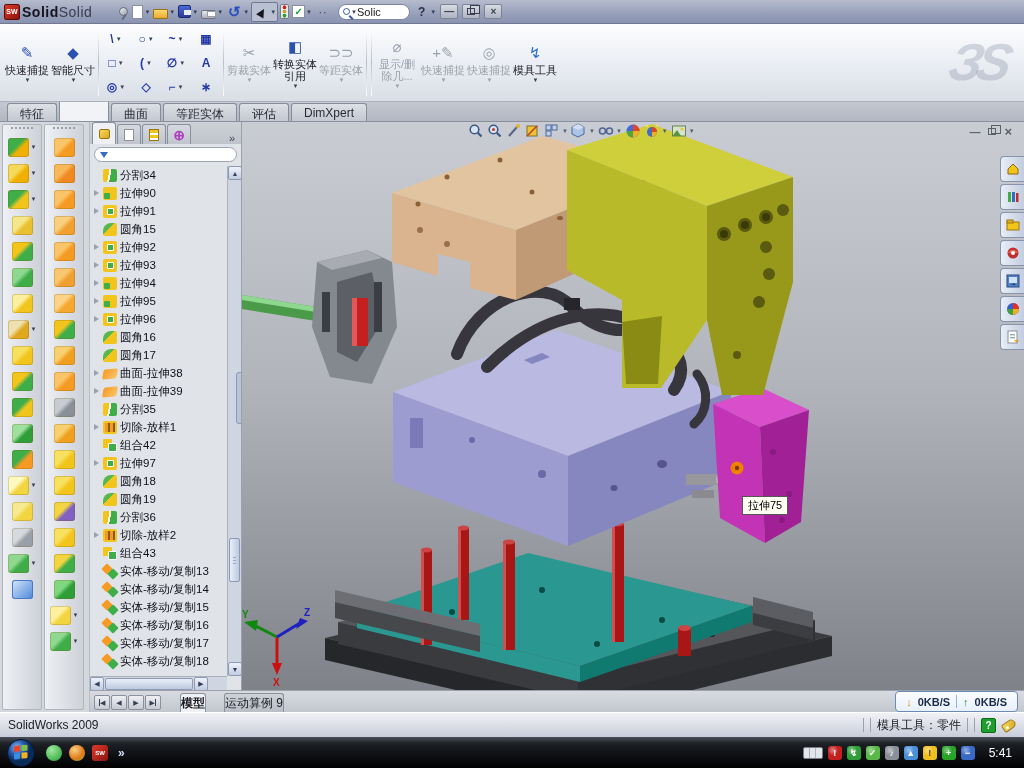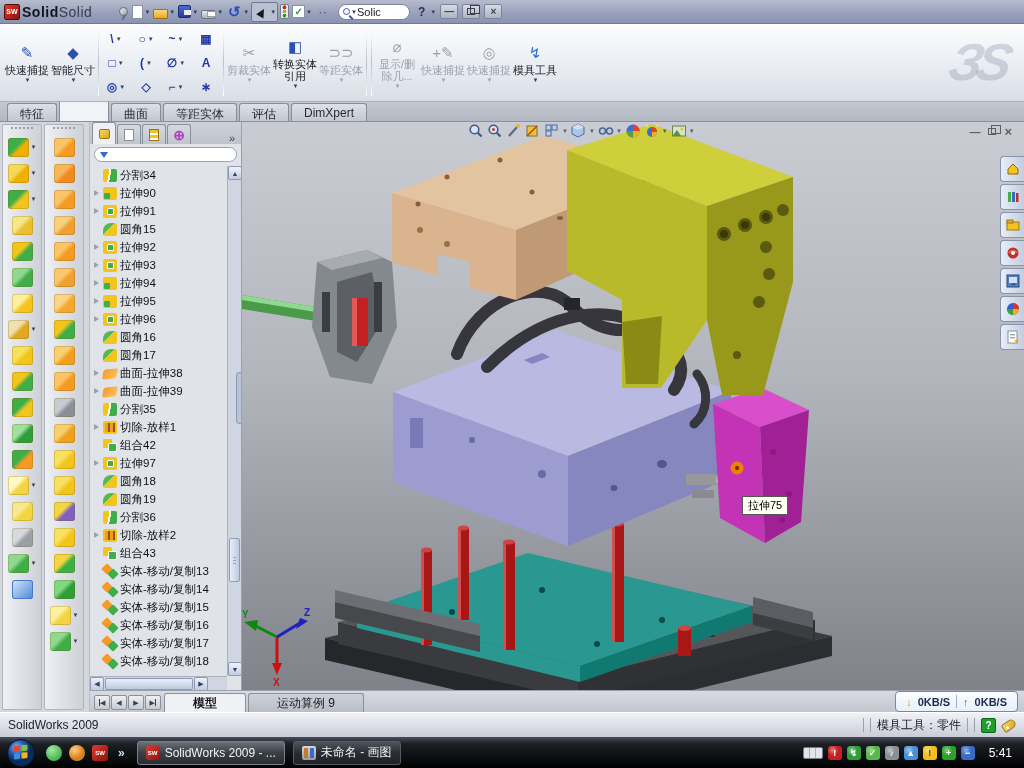--- a/index.html
+++ b/index.html
@@ -103,21 +103,21 @@
   .dc{font-size:11px;display:flex;align-items:center}
   .dc .restore-glyph{border-color:#5a5f66}.dc .restore-glyph::before{border-color:#5a5f66}
   #taskpane{position:absolute;right:0;top:34px;display:flex;flex-direction:column;gap:2px}
   .tp-btn{width:24px;height:26px;background:linear-gradient(90deg,#e9eef7,#c3cddf);border:1px solid #8894ac;border-right:none;border-radius:4px 0 0 4px;display:flex;align-items:center;justify-content:center}
   #feat-tooltip{position:absolute;left:500px;top:374px;background:#fefef2;border:1px solid #565656;font-size:11px;padding:1px 5px;color:#000}
 
   
   #bottombar{height:22px;background:linear-gradient(#d8dbe1,#c2c6ce);border-top:1px solid #9aa0ac;display:flex;align-items:flex-end;position:relative;padding-left:4px}
   .navbtn{width:16px;height:15px;margin:0 1px 2px 0;background:linear-gradient(#eef0f4,#c6cad2);border:1px solid #8a909c;border-radius:2px;font-size:7px;color:#3a4050;display:flex;align-items:center;justify-content:center;gap:0}
   .navbar-bar{width:1.5px;height:7px;background:#3a4050}
-  .mtab{padding:2px 28px;font-size:12px;border:1px solid #8a909c;border-bottom:none;background:linear-gradient(#cdd1d8,#b9bec6);border-radius:3px 3px 0 0;margin-left:2px;height:18px}
+  .mtab{padding:2px 0;font-size:12px;border:1px solid #8a909c;border-bottom:none;background:linear-gradient(#cdd1d8,#b9bec6);border-radius:3px 3px 0 0;margin-left:18px;height:18px}
   .mtab.active{background:#f0f1f4;font-weight:bold;height:20px}
   #netbox{position:absolute;right:6px;top:0;height:21px;display:flex;align-items:center;gap:6px;background:linear-gradient(#fbfdff,#e8f0fc);border:1px solid #6a8ab8;border-radius:4px;padding:0 10px;font-size:11px;font-weight:bold;color:#1a2a4a}
   #netbox .dn{color:#e09000}#netbox .up{color:#18a018}
   #netbox .vr{width:1px;height:13px;background:#9ab0cc}
 
   
   #statusbar{height:25px;background:linear-gradient(#f0f2f6,#c9cdd9);border-top:1px solid #fff;display:flex;align-items:center;padding:0 8px;font-size:12px;color:#20202a}
   #status-right{margin-left:auto;display:flex;align-items:center;gap:6px}
   .ssep{width:1px;height:14px;background:#9aa0b0}
   .qhelp{width:15px;height:15px;background:#1f9e2f;border:1px solid #0a6a14;color:#fff;font-size:10px;font-weight:bold;display:flex;align-items:center;justify-content:center;border-radius:2px}
@@ -993,30 +993,20 @@
         <rect x="0" y="7.5" width="6" height="6" rx="1" fill="#3a8ee0"></rect>
         <rect x="7.5" y="7.5" width="6" height="6" rx="1" fill="#f2b320"></rect>
       </g>
     </svg>
     <span id="quick">
         <span class="ql" style="background: radial-gradient(circle at 35% 30%, rgb(160, 232, 160), rgb(31, 158, 47));"></span>
         <span class="ql" style="background: radial-gradient(circle at 35% 30%, rgb(248, 208, 128), rgb(224, 120, 24) 60%, rgb(126, 192, 67));"></span>
         <span class="ql ql-sw">SW</span>
       </span>
     <span class="chev">»</span>
-    <span id="taskwins" style="display:flex;gap:8px;margin-left:6px">
-        <span class="taskwin active">
-          <span class="ql ql-sw" style="width: 14px; height: 14px;">SW</span>
-          <span class="twlabel">SolidWorks 2009 - ...</span>
-        </span>
-        <span class="taskwin">
-          <span class="paint-ic"></span>
-          <span class="twlabel">未命名 - 画图</span>
-        </span>
-      </span>
     <span id="tray">
         <span class="kbd-ic"></span>
         <span class="tray-ic" style="background: radial-gradient(circle at 35% 30%, rgba(255, 255, 255, 0.45), transparent 40%), rgb(196, 32, 32);">!</span>
         <span class="tray-ic" style="background: radial-gradient(circle at 35% 30%, rgba(255, 255, 255, 0.45), transparent 40%), rgb(47, 158, 57);">↯</span>
         <span class="tray-ic" style="background: radial-gradient(circle at 35% 30%, rgba(255, 255, 255, 0.45), transparent 40%), rgb(88, 184, 72);">✓</span>
         <span class="tray-ic" style="background: radial-gradient(circle at 35% 30%, rgba(255, 255, 255, 0.45), transparent 40%), rgb(138, 144, 152);">♪</span>
         <span class="tray-ic" style="background: radial-gradient(circle at 35% 30%, rgba(255, 255, 255, 0.45), transparent 40%), rgb(74, 144, 216);">▲</span>
         <span class="tray-ic" style="background: radial-gradient(circle at 35% 30%, rgba(255, 255, 255, 0.45), transparent 40%), rgb(240, 192, 32); color: rgb(90, 58, 0);">!</span>
         <span class="tray-ic" style="background: radial-gradient(circle at 35% 30%, rgba(255, 255, 255, 0.45), transparent 40%), rgb(40, 164, 40);">+</span>
         <span class="tray-ic" style="background: radial-gradient(circle at 35% 30%, rgba(255, 255, 255, 0.45), transparent 40%), rgb(58, 106, 200);">−</span>

